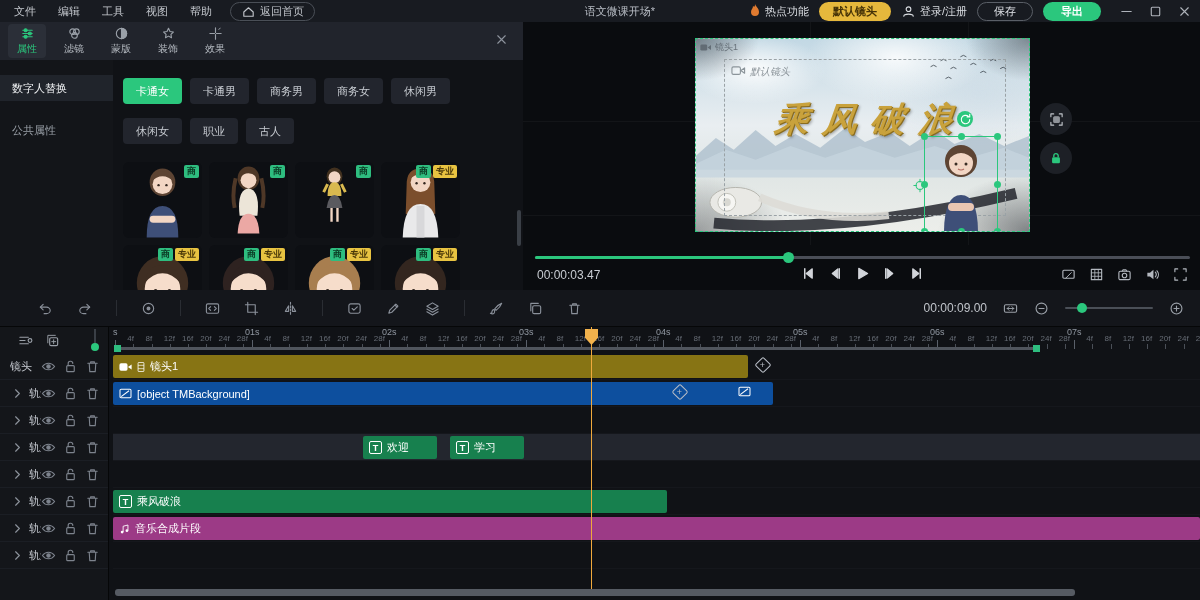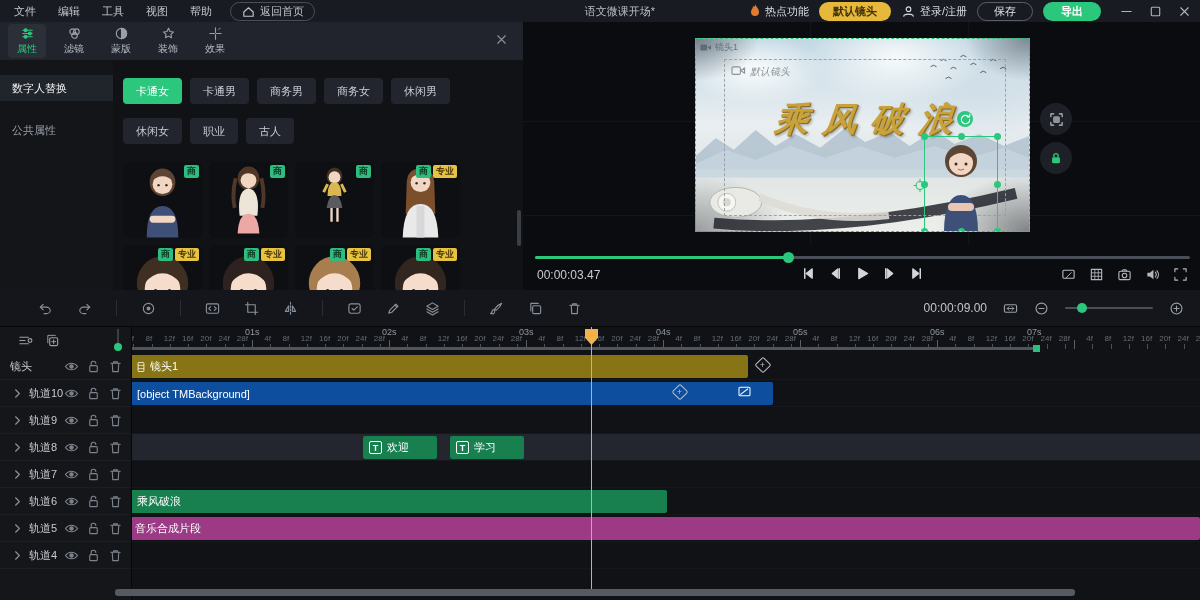--- a/index.html
+++ b/index.html
@@ -94,21 +94,21 @@
     display:flex; align-items:center; border-bottom:1px solid #060708; }
   #tool-left { display:flex; align-items:center; gap:24px; padding-left:38px; color:#8b919b; }
   .tdiv { width:1px; height:16px; background:#2a2d33; }
   #tool-right { margin-left:auto; display:flex; align-items:center; gap:16px; padding-right:16px; color:#9aa0a8; }
   #total-time { color:#c0c4ca; font-size:12px; }
   #zoom-slider { position:relative; width:88px; height:2px; background:#4a4f57; border-radius:1px; }
   #zoom-dot { position:absolute; left:12px; top:-4px; width:10px; height:10px; border-radius:50%; background:#2bc77d; }
 
   
   #timeline { position:absolute; left:0; top:327px; width:1200px; height:273px; background:#101216; }
-  #tl-header { position:absolute; left:0; top:0; width:132px; height:273px; background:#14161a; border-right:1px solid #060708; z-index:5; }
+  #tl-header { position:absolute; left:0; top:0; width:109px; height:273px; background:#14161a; border-right:1px solid #060708; z-index:5; }
   #tl-header-top { position:relative; height:26px; display:flex; align-items:center; gap:12px; padding-left:18px; color:#9aa0a8; }
   #vmini { position:absolute; right:12px; top:2px; width:2px; height:16px; background:#3a3f46; }
   #vmini-dot { position:absolute; right:9px; top:16px; width:8px; height:8px; background:#2bc77d; border-radius:50%; }
   .trk-head { height:27px; display:flex; align-items:center; border-bottom:1px solid #1b1e24; padding:0 8px 0 10px; }
   .trk-head .chev { color:#8d939d; margin-right:4px; }
   .trk-name { font-size:11px; color:#c6cad1; flex:1; white-space:nowrap; overflow:hidden; }
   .trk-icons { display:flex; gap:7px; color:#7d838d; }
   #ruler { position:absolute; left:113px; top:0; width:1087px; height:26px; overflow:hidden; }
   .sec-label { position:absolute; top:0; font-size:9px; color:#9198a2; }
   .frm-label { position:absolute; top:7px; font-size:8px; color:#666c75; }
@@ -980,21 +980,21 @@
       <span class="frm-label" style="left: 872.8px;">12f</span>
       <div class="tick" style="left: 878.8px;"></div>
       <span class="frm-label" style="left: 891.067px;">16f</span>
       <div class="tick" style="left: 897.067px;"></div>
       <span class="frm-label" style="left: 909.333px;">20f</span>
       <div class="tick" style="left: 915.333px;"></div>
       <span class="frm-label" style="left: 927.6px;">24f</span>
       <div class="tick" style="left: 933.6px;"></div>
       <span class="frm-label" style="left: 945.867px;">28f</span>
       <div class="tick" style="left: 951.867px;"></div>
-      <span class="sec-label" style="left: 914px;">07s</span>
+      <span class="sec-label" style="left: 954px;">07s</span>
       <div class="tick major" style="left: 961px;"></div>
       <span class="frm-label" style="left: 973.267px;">4f</span>
       <div class="tick" style="left: 979.267px;"></div>
       <span class="frm-label" style="left: 991.533px;">8f</span>
       <div class="tick" style="left: 997.533px;"></div>
       <span class="frm-label" style="left: 1009.8px;">12f</span>
       <div class="tick" style="left: 1015.8px;"></div>
       <span class="frm-label" style="left: 1028.07px;">16f</span>
       <div class="tick" style="left: 1034.07px;"></div>
       <span class="frm-label" style="left: 1046.33px;">20f</span>

